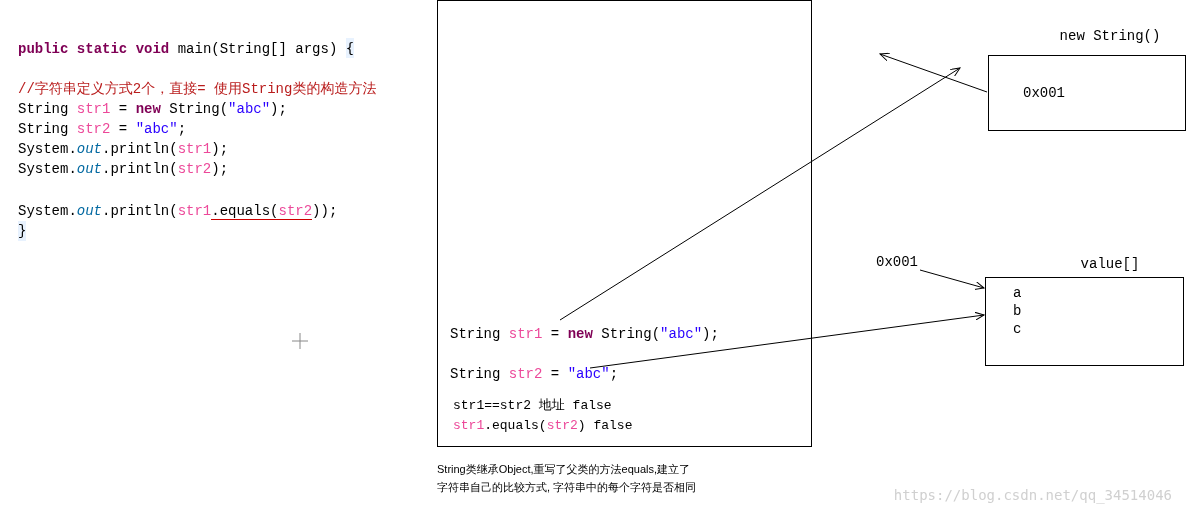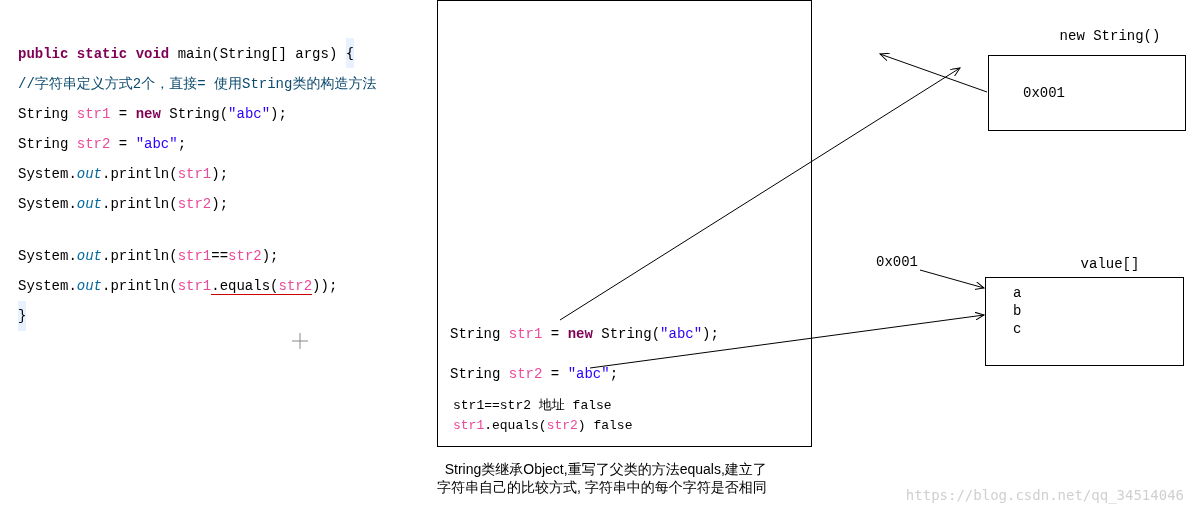--- a/index.html
+++ b/index.html
@@ -11,24 +11,24 @@
     width: 1194px;
     height: 513px;
     position: relative;
     overflow: hidden;
   }
   .left-code {
     position: absolute;
     left: 18px;
     top: 38px;
     width: 415px;
-    line-height: 30px;
+    line-height: 20px;
   }
   .kw { color: #7f0055; font-weight: bold; }
-  .comment { color: #0c4a6e; }
+  .comment { color: #b91c1c; margin-top: 20px; }
   .str { color: #2a00ff; }
   .out { color: #0369a1; font-style: italic; }
   .underline { border-bottom: 1px solid #c00; }
   .highlight { background: #e8f2fe; display:inline-block; }
   .boxchar { font-family: Consolas, monospace; }
 
   .diagram-box {
     position: absolute;
     left: 437px;
     top: 0;
@@ -54,24 +54,23 @@
     position: absolute;
     left: 15px;
     top: 395px;
     font-size: 13px;
     line-height: 20px;
   }
   .note {
     position: absolute;
     left: 437px;
     top: 460px;
-    font-size: 14px;
+    font-size: 11px;
     font-family: "Microsoft YaHei", sans-serif;
     line-height: 18px;
-    text-align: right;
   }
 
   .newstring-label {
     position: absolute;
     left: 1010px;
     top: 28px;
     width: 200px;
     text-align: center;
     font-size: 14px;
   }
@@ -127,21 +126,21 @@
   .cross {
     position:absolute;
     left: 292px;
     top: 333px;
     font-size: 18px;
     color:#888;
     transform: rotate(0deg);
   }
   .watermark {
     position: absolute;
-    right: 10px;
+    right: 22px;
     bottom: 10px;
     color: #d0d0d0;
     font-size: 14px;
     font-family: Consolas, monospace;
   }
   .var2 { color: #ec4899; }
 </style>
 </head>
 <body>
 
@@ -163,23 +162,20 @@
     <span>String </span><span class="var2">str2</span><span> = </span><span class="str">"abc"</span><span>;</span>
   </div>
   <div>
     <span>System.</span><span class="out">out</span><span>.println(</span><span class="var2">str1</span><span>);</span>
   </div>
   <div>
     <span>System.</span><span class="out">out</span><span>.println(</span><span class="var2">str2</span><span>);</span>
   </div>
   <div style="height:22px"></div>
   <div>
-    <span>System.</span><span class="out">out</span><span>.println(</span><span class="var2">str1</span><span>==</span><span class="var2">str2</span><span>);</span>
-  </div>
-  <div>
     <span>System.</span><span class="out">out</span><span>.println(</span><span class="var2">str1</span><span class="underline">.equals(</span><span class="var2 underline">str2</span><span>));</span>
   </div>
   <div>
     <span class="highlight">}</span>
   </div>
 </div>
 
 <div class="cross">
   <svg width="16" height="16">
       <line x1="8" y1="0" x2="8" y2="16" stroke="#888" stroke-width="1"></line>

